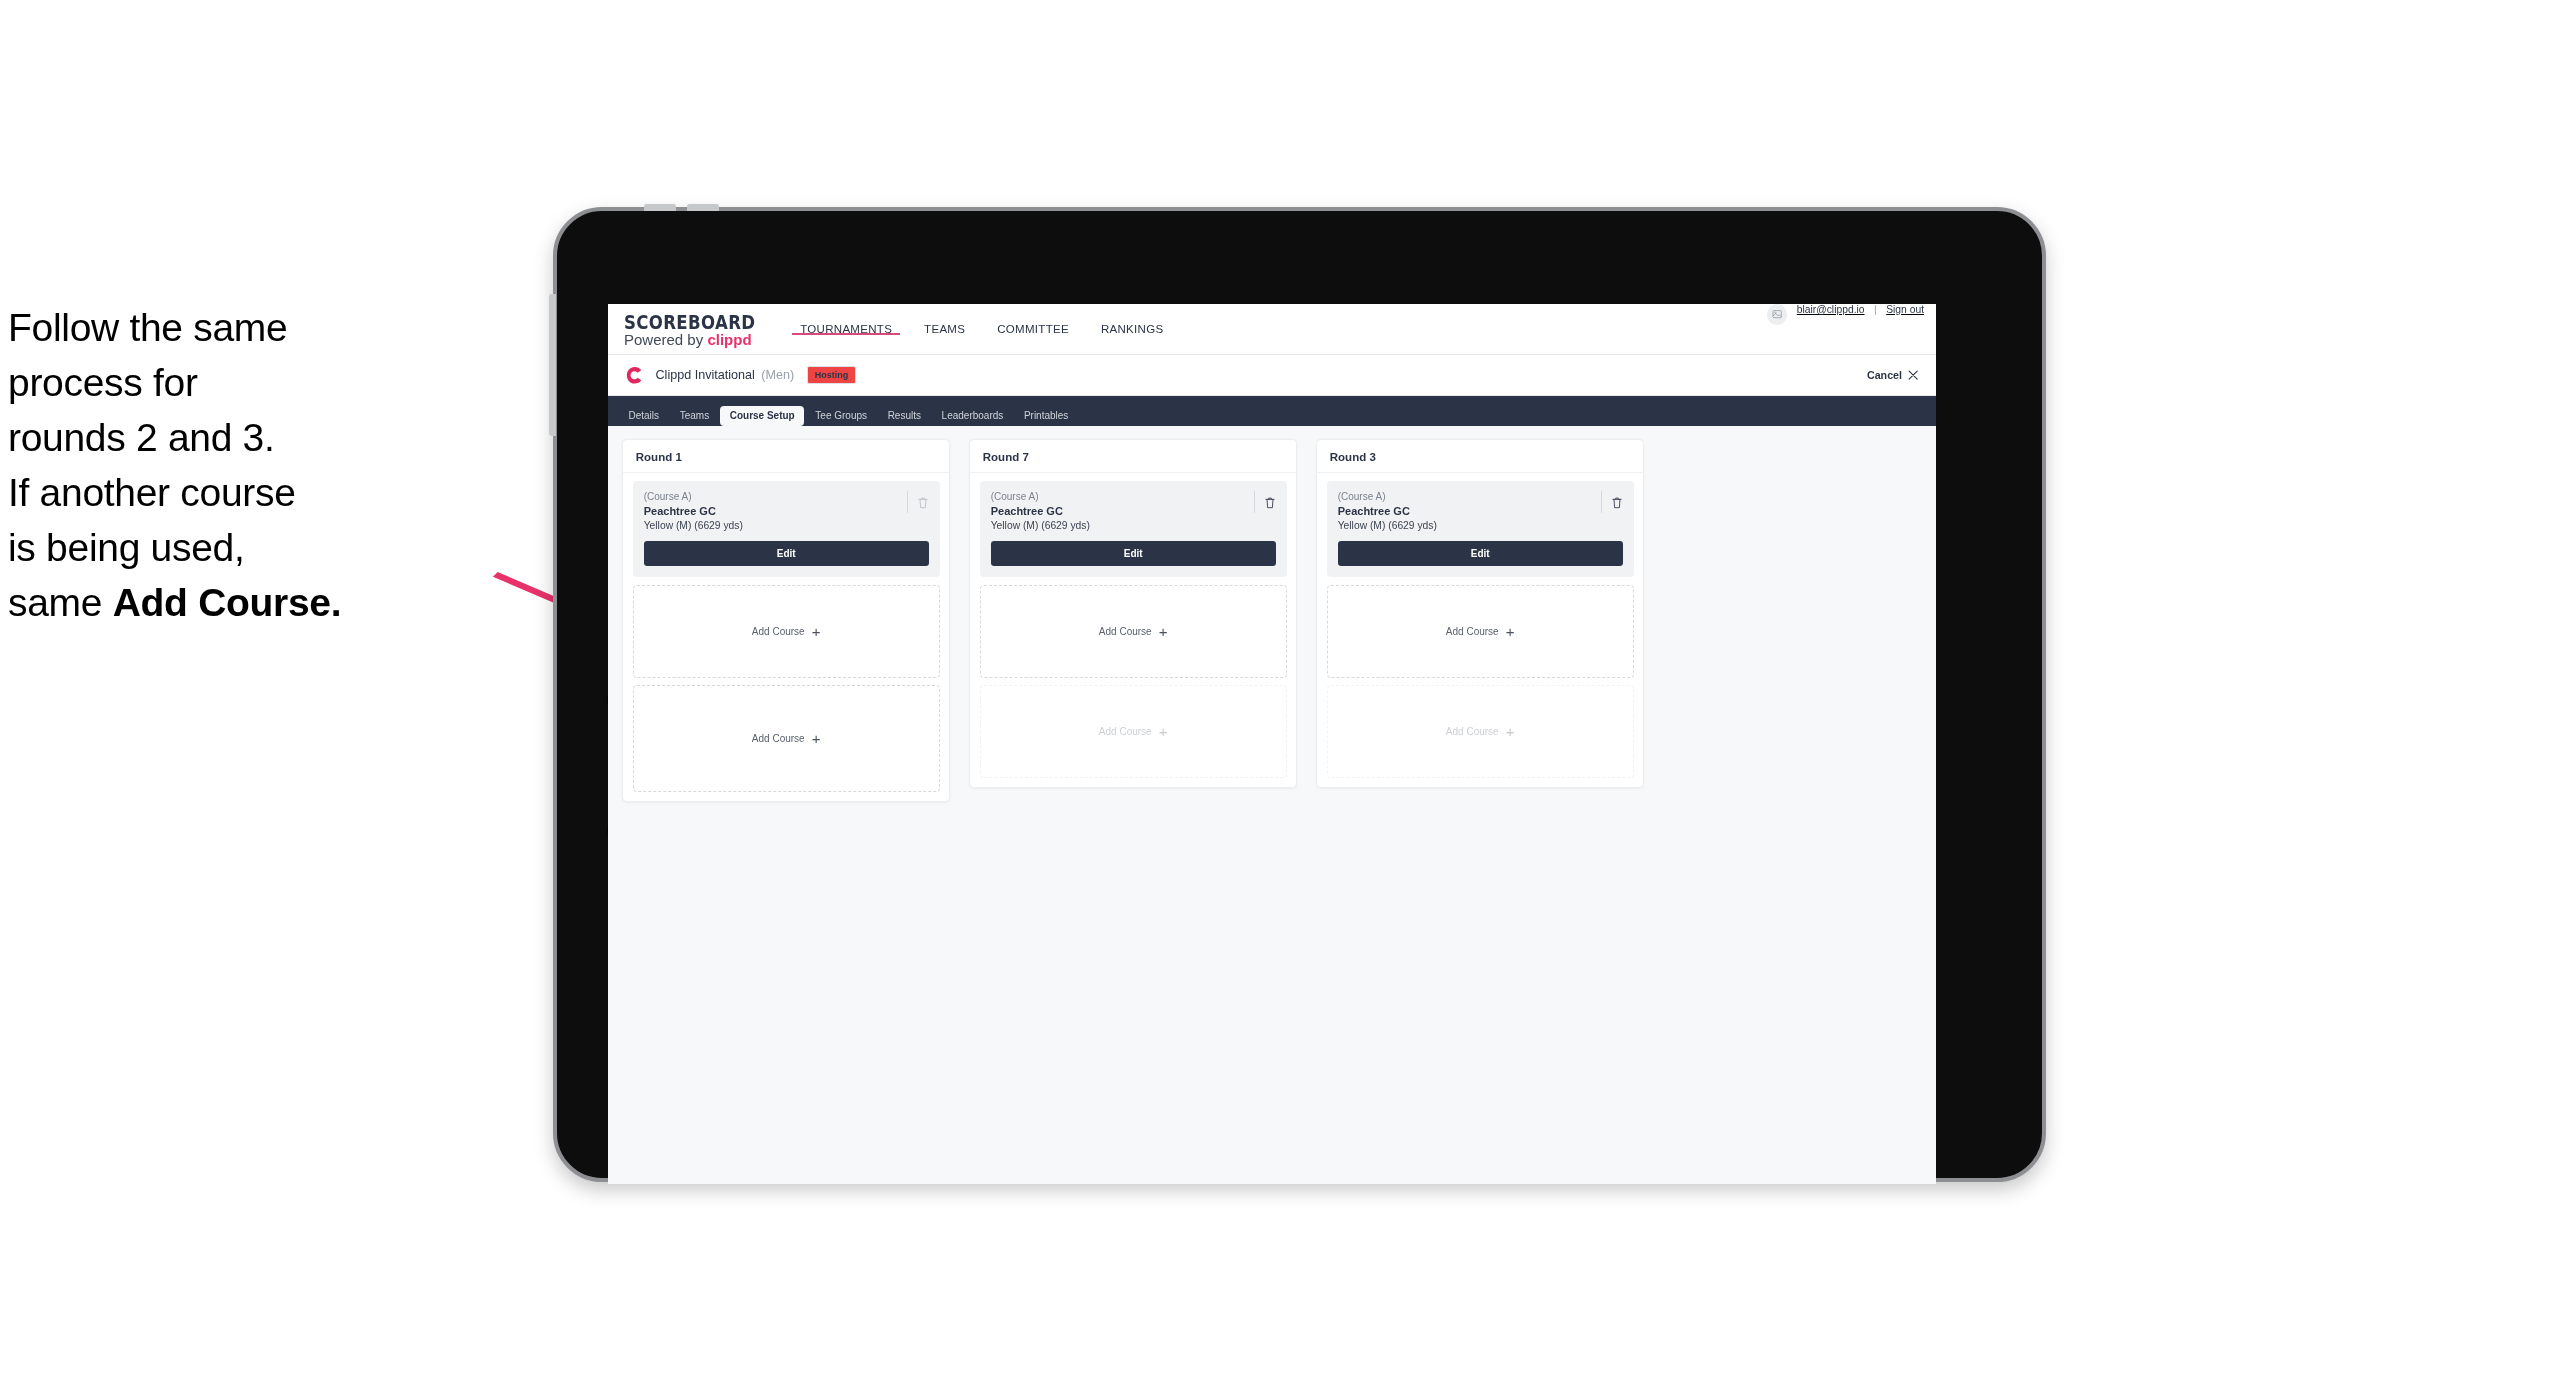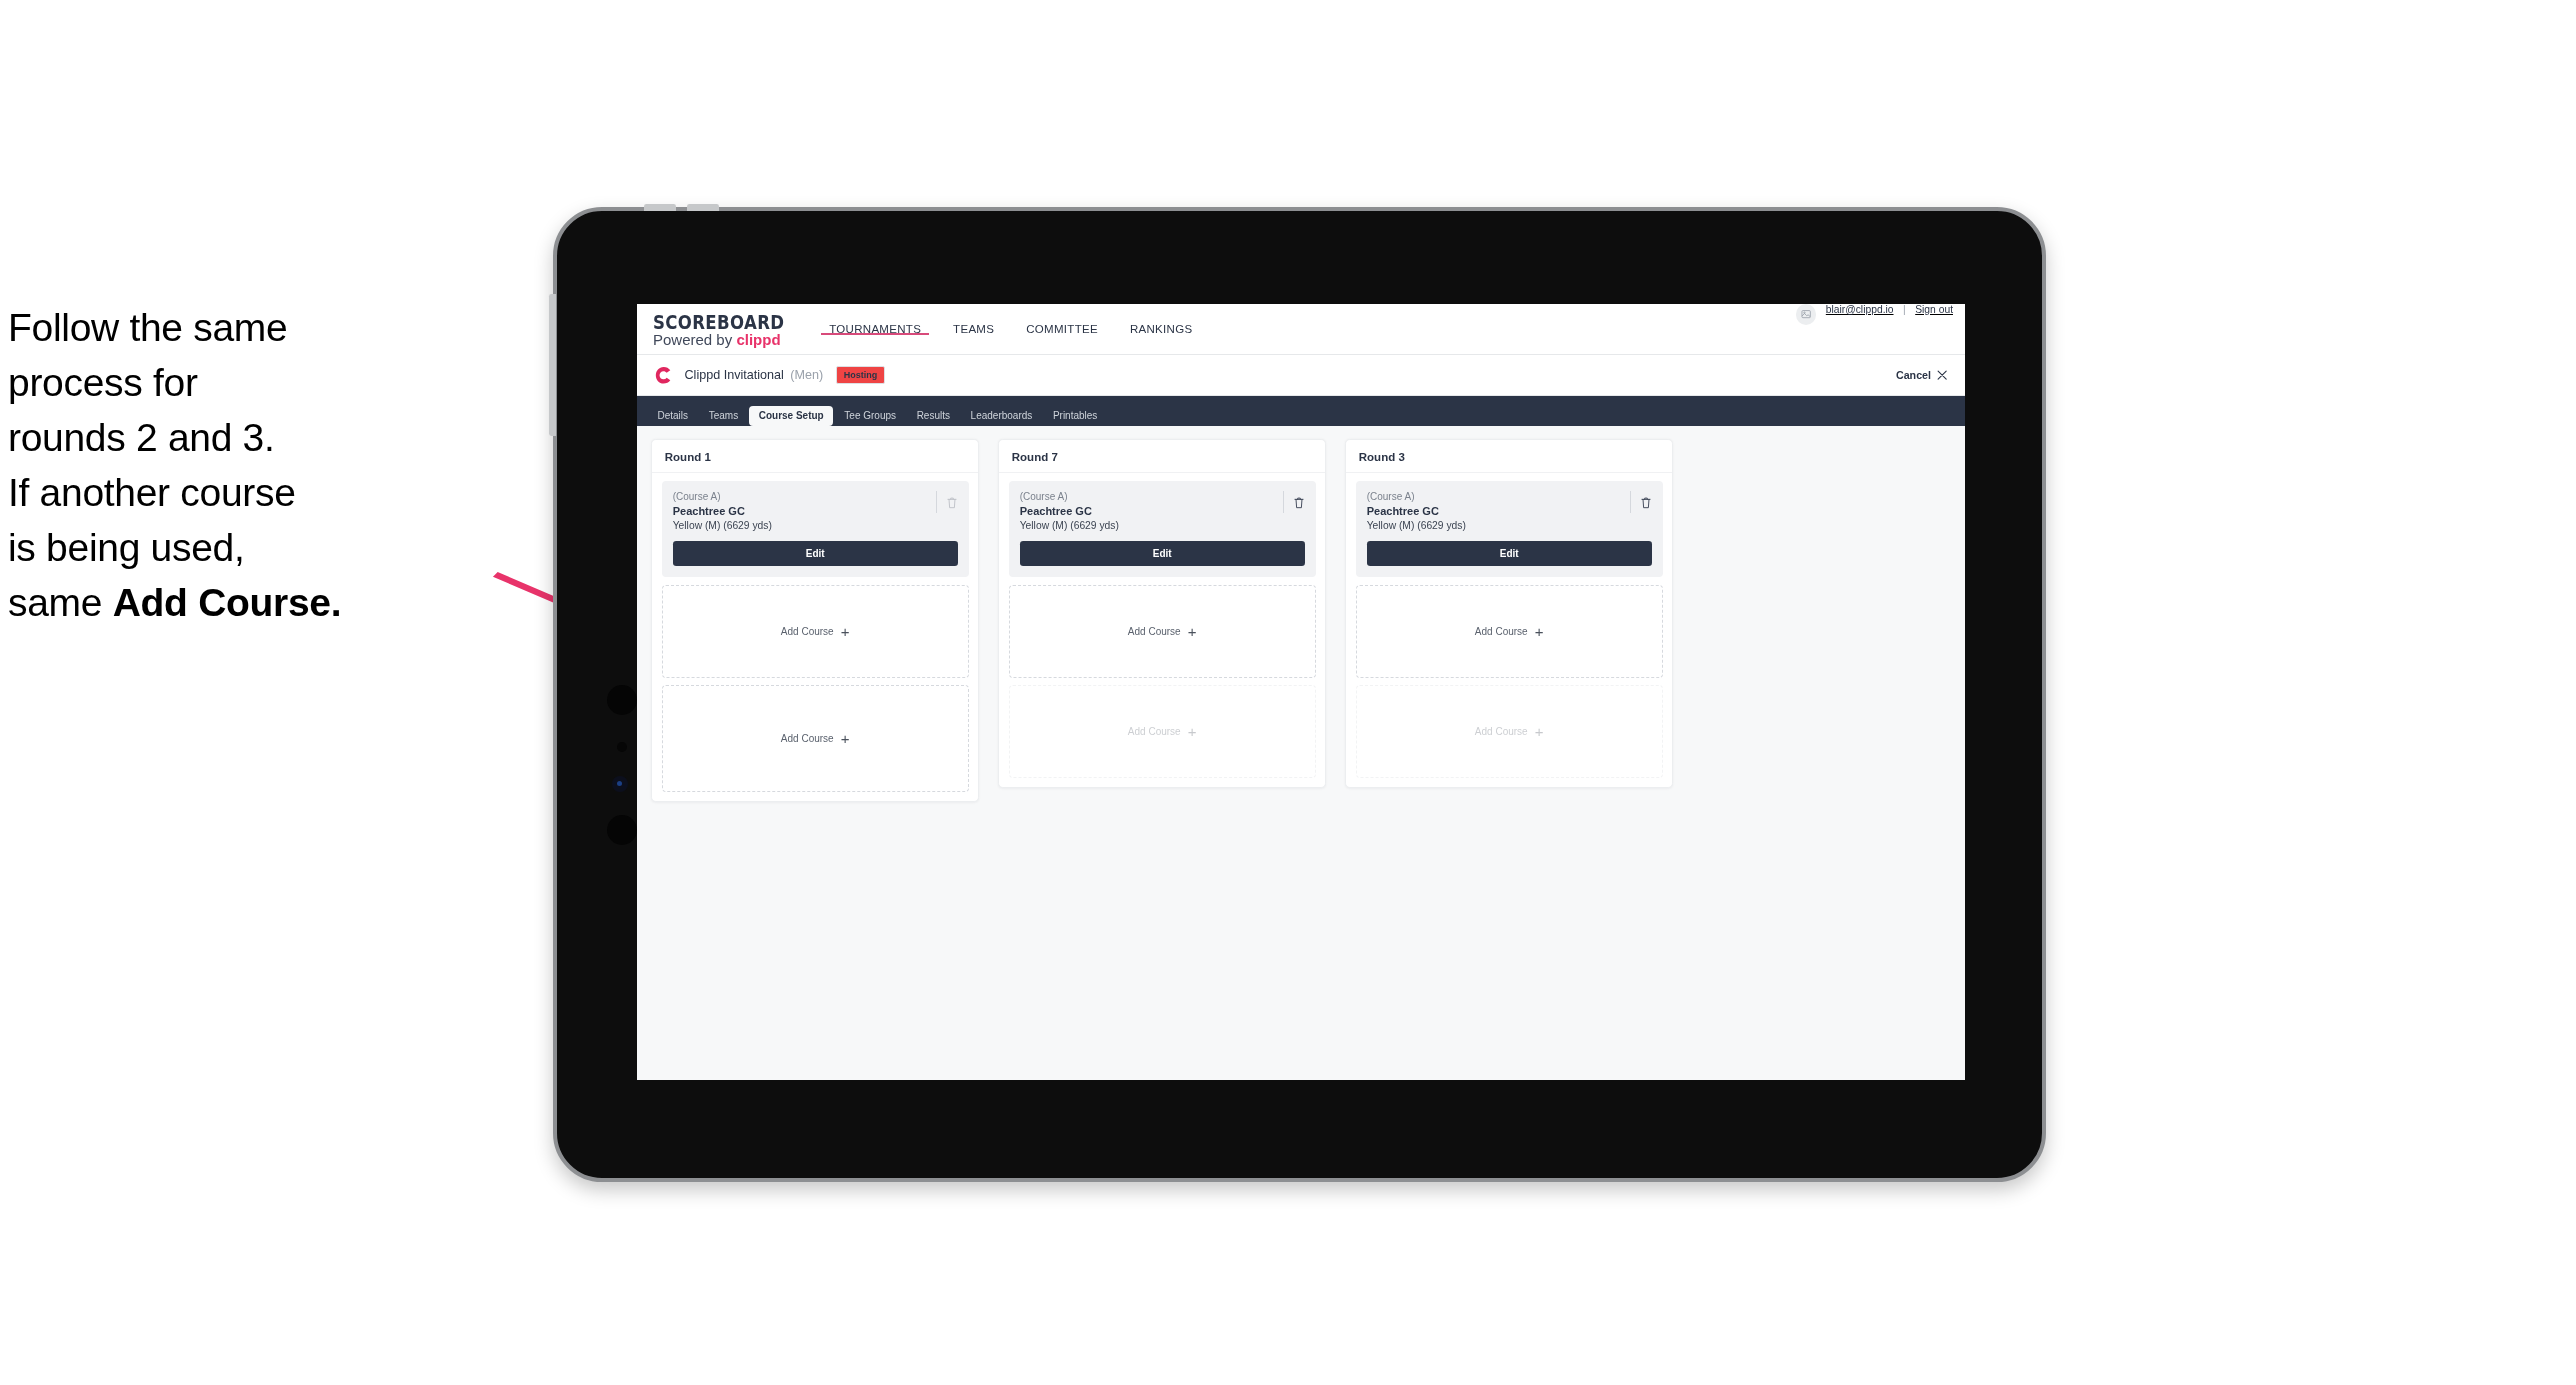--- a/index.html
+++ b/index.html
@@ -50,22 +50,22 @@
   }
   .cam-big   { position: absolute; left: 50px; top: 474px; width: 30px; height: 30px; border-radius: 50%; background: #050505; }
   .cam-small { position: absolute; left: 60px; top: 531px; width: 9.5px; height: 9.5px; border-radius: 50%; background: #060606; }
   .cam-lens  { position: absolute; left: 55px; top: 565px; width: 16px; height: 16px; border-radius: 50%; background: #0c0f1d; }
   .cam-lens::after { content:""; position:absolute; left:4.7px; top:4.7px; width:5.5px; height:5.5px; border-radius:50%; background:#1b3f84; }
   .cam-big2  { position: absolute; left: 50px; top: 604px; width: 30px; height: 30px; border-radius: 50%; background: #050505; }
 
   
   .viewport {
     position: absolute;
-    left: 637px; top: 304px;
-    width: 1328px; height: 776px;
+    left: 608px; top: 304px;
+    width: 1328px; height: 880px;
     background: #f7f8f9;
     overflow: hidden;
   }
 
   
   .topbar {
     height: 51px; background: #ffffff;
     display: flex; align-items: stretch;
     border-bottom: 0.8px solid #e6e8ea;
     position: relative;

